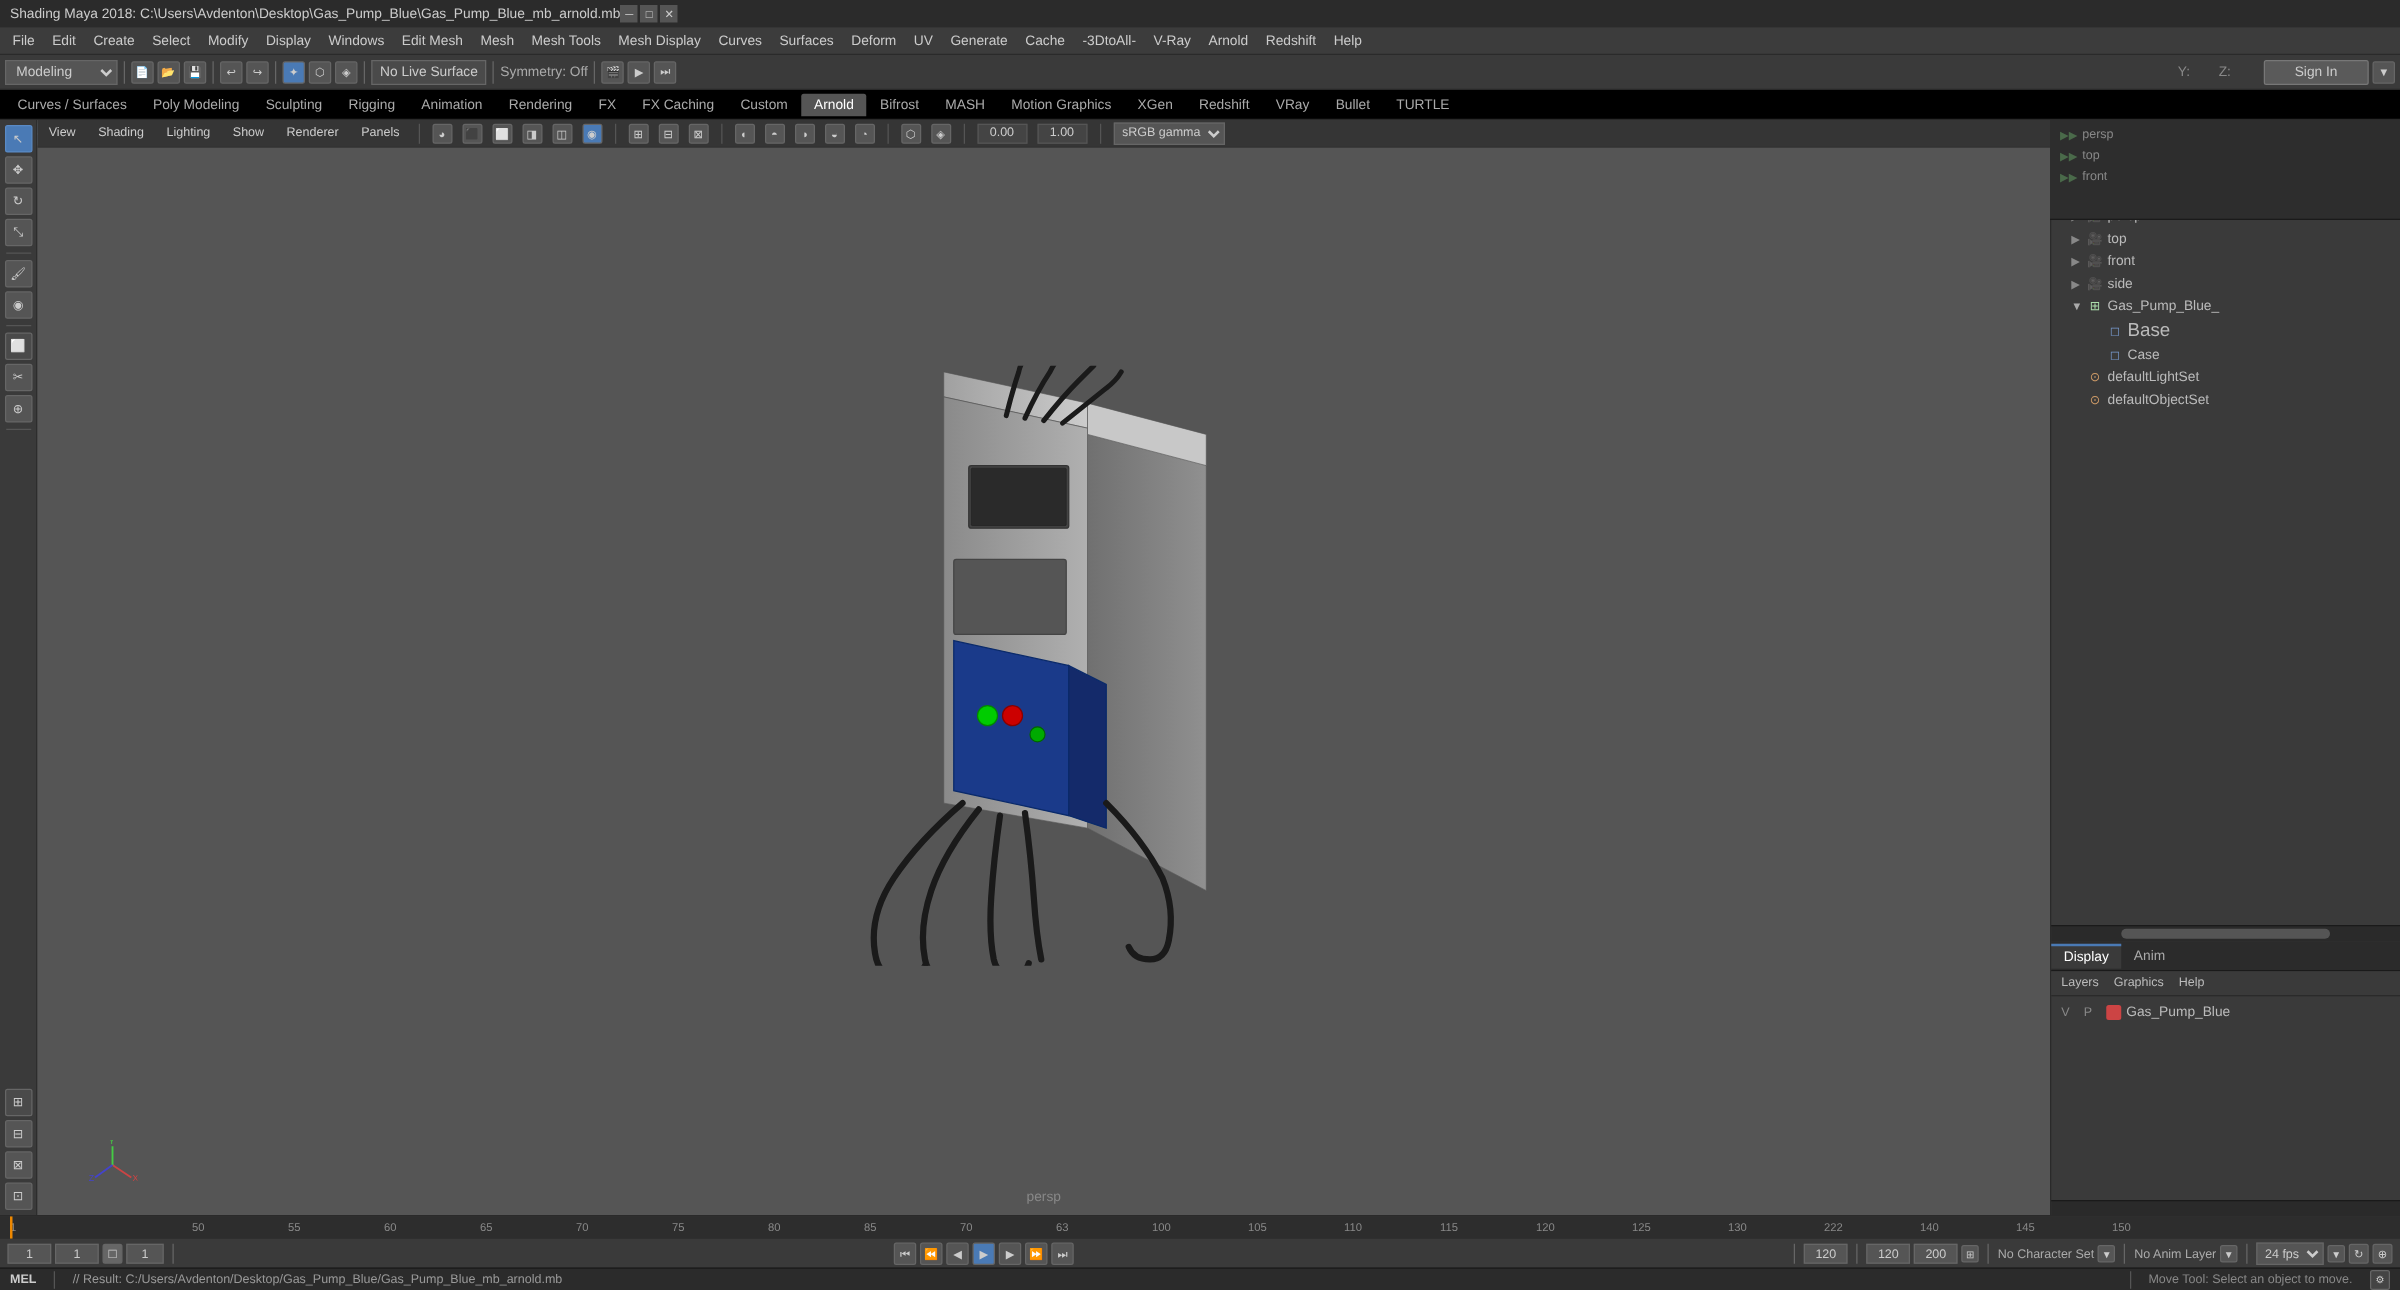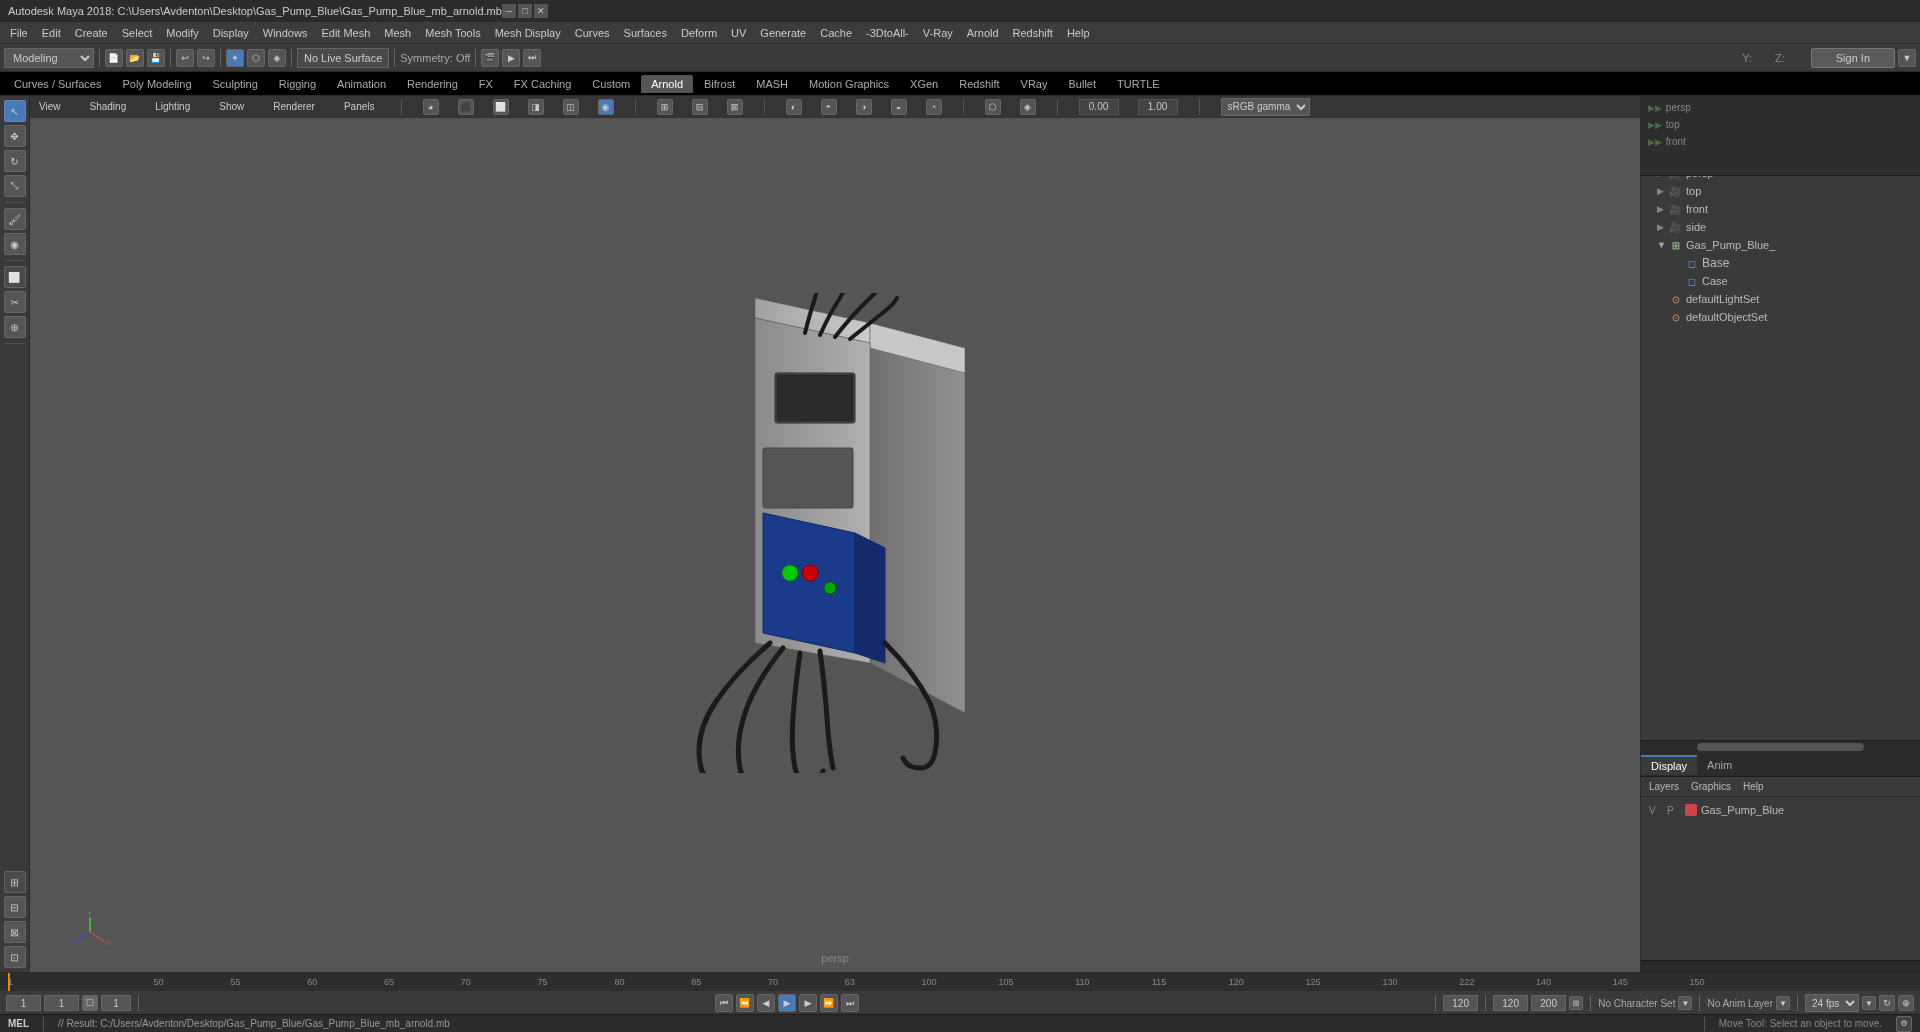--- a/index.html
+++ b/index.html
@@ -42,21 +42,21 @@
     #toolbar2 {
       width: 100%; height: 22px; background: #3a3a3a; display: flex; align-items: center;
       padding: 0 4px; gap: 2px; border-bottom: 1px solid #2a2a2a;
     }
     .tb2-btn { width: 18px; height: 18px; background: #555; border: 1px solid #666; color: #ccc; font-size: 9px; cursor: pointer; display: flex; align-items: center; justify-content: center; border-radius: 2px; }
 
     
     #viewport-toolbar {
       position: absolute; top: 0; left: 0; right: 0; height: 22px;
       background: rgba(50,50,50,0.9); display: flex; align-items: center;
-      padding: 0 4px; gap: 19px; font-size: 10px; color: #ccc; z-index: 10;
+      padding: 0 4px; gap: 8px; font-size: 10px; color: #ccc; z-index: 10;
       border-bottom: 1px solid #333;
     }
     .vt-btn { padding: 1px 5px; cursor: pointer; background: transparent; border: none; color: #ccc; font-size: 10px; }
     .vt-sep { width: 1px; height: 16px; background: #555; margin: 0 2px; }
     .gamma-sel { background: #555; border: 1px solid #666; color: #ccc; font-size: 10px; height: 18px; padding: 0 2px; }
 
     
     #main-layout {
       position: absolute; top: 96px; left: 0; right: 0; bottom: 60px;
       display: flex;
@@ -218,21 +218,21 @@
     .owt-btn {
       width: 14px; height: 14px; background: #555; border: 1px solid #666;
       color: #aaa; font-size: 8px; display: flex; align-items: center;
       justify-content: center; cursor: pointer; border-radius: 2px;
     }
   </style>
 </head>
 <body>
 
 <div id="titlebar">
-  <span style="font-size:11px;">Autodesk Maya 2018: C:\Users\Avdenton\Desktop\Gas_Pump_Blue\Gas_Pump_Blue_mb_arnold.mb</span>
+  <span style="font-size:11px;">Shading Maya 2018: C:\Users\Avdenton\Desktop\Gas_Pump_Blue\Gas_Pump_Blue_mb_arnold.mb</span>
   <div class="win-controls">
     <button class="win-btn">─</button>
     <button class="win-btn">□</button>
     <button class="win-btn">✕</button>
   </div>
 </div>
 
 <div id="menubar">
   <span class="menu-item">File</span>
   <span class="menu-item">Edit</span>
@@ -526,21 +526,21 @@
         <span class="tree-indent" style="width:8px;"></span>
         <span class="tree-arrow" style="color:#aaa;">▼</span>
         <span class="tree-icon" style="color:#aaddaa;">⊞</span>
         <span style="font-size:11px;">Gas_Pump_Blue_</span>
       </div>
 
       <div class="tree-item">
         <span class="tree-indent" style="width:24px;"></span>
         <span class="tree-arrow"></span>
         <span class="tree-icon icon-mesh">◻</span>
-        <span style="font-size:12px;">Base</span>
+        <span style="font-size:15px;">Base</span>
       </div>
 
       <div class="tree-item">
         <span class="tree-indent" style="width:24px;"></span>
         <span class="tree-arrow"></span>
         <span class="tree-icon icon-mesh">◻</span>
         <span style="font-size:11px;">Case</span>
       </div>
 
       <div class="tree-item">

